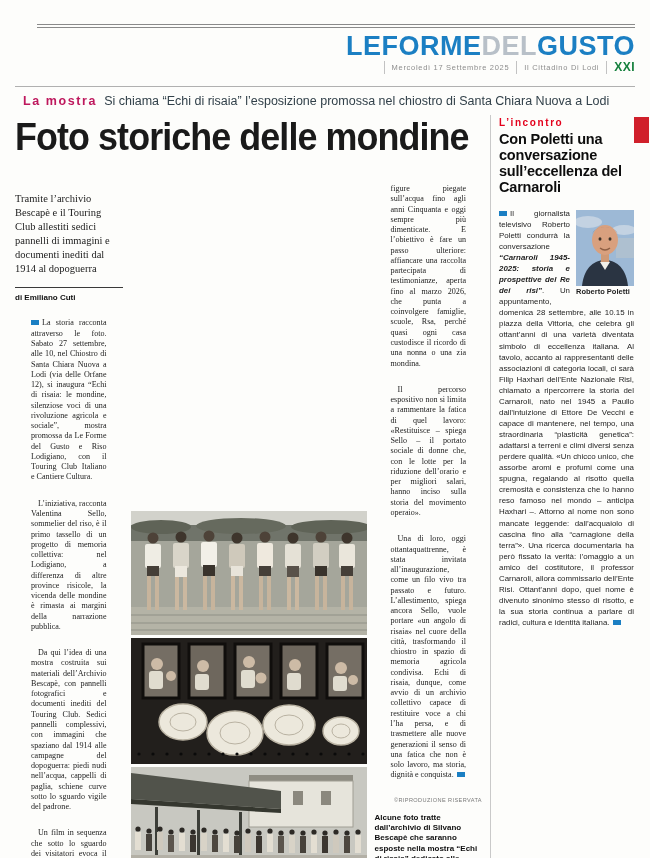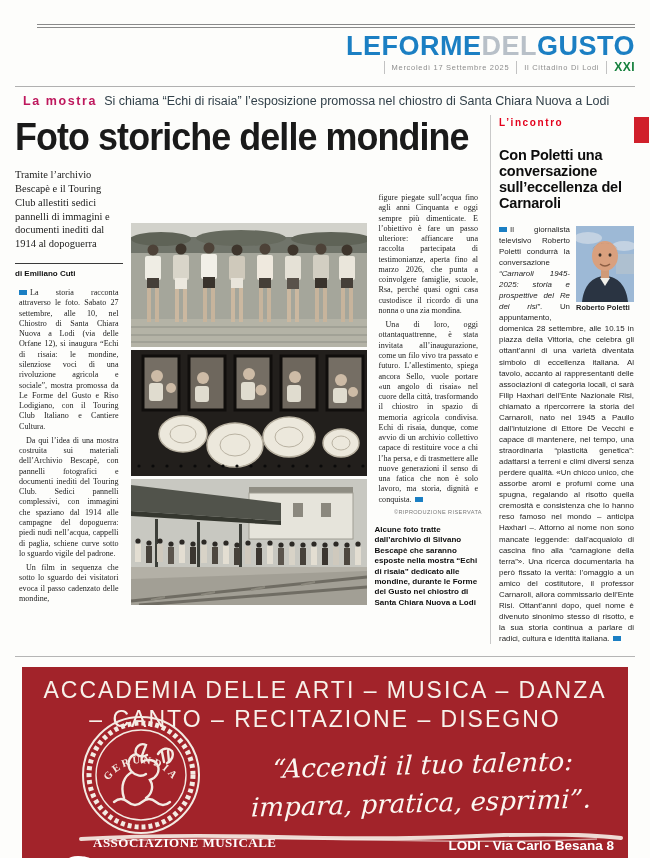--- a/index.html
+++ b/index.html
@@ -32,43 +32,43 @@
   .cols{display:flex;gap:8px;align-items:flex-end;}
   .col-left{width:111px;}
   .col-photos{width:236px;}
   .col-right{width:111px;}
 
   .standfirst{font-family:"Liberation Serif",serif;font-size:10.5px;line-height:1.32;color:#222;margin-bottom:12px;}
   .byline-rule{border-top:1.5px solid #3a3a3a;margin:4px 0 5px;}
   .byline{font-size:8px;color:#111;margin-bottom:10px;}
   .byline b{font-weight:bold;}
   .bodytext p{font-family:"Liberation Serif",serif;font-size:8.1px;line-height:1.27;text-align:justify;
-              margin:4px;color:#1c1c1c;}
+              margin:16px;color:#1c1c1c;}
   .bodytext p + p{text-indent:7px;}
   .sq{display:inline-block;width:8px;height:5px;background:#1b7fc3;margin-right:3px;}
   .sq.end{margin:0 0 0 3px;}
 
   .photo{margin-bottom:3px;line-height:0;}
   .photo svg{display:block;}
 
   .copyright{font-size:5.6px;color:#7a7a7a;text-align:right;letter-spacing:.4px;margin:3px 0 10px;}
   .photo-caption{font-size:8px;font-weight:bold;line-height:1.3;color:#0f0f0f;}
 
   .vdiv{width:1px;background:#c9c9c9;margin:0 8px;}
 
   
   .sidebar{width:135px;position:relative;}
   .corner-mark{position:absolute;right:-15px;top:2px;width:15px;height:26px;background:#d0202b;}
-  .sb-kicker{color:#e3001c;font-weight:bold;font-size:10px;letter-spacing:1.6px;margin:2px 0 20px;}
+  .sb-kicker{color:#e3001c;font-weight:bold;font-size:10px;letter-spacing:1.6px;margin:2px 0 4px;}
   .sb-headline{font-size:14.5px;font-weight:bold;line-height:1.1;letter-spacing:-.2px;margin-bottom:12px;color:#0d0d0d;}
   .sb-photo{float:right;width:58px;margin:2px 0 3px 6px;}
   .sb-photo svg{display:block;}
   .sb-photo-caption{font-size:7.5px;font-weight:bold;line-height:1.2;margin-top:3px;}
   .sb-body{font-size:7.9px;line-height:1.4;text-align:justify;color:#1e1e1e;}
-  .sb-body .italic{font-style:italic;font-weight:normal;}
+  .sb-body .italic{font-style:italic;font-weight:bold;}
 
   .bottom-rule{border-top:1px solid #b5b5b5;margin:12px 0 10px;}
 
   
   .ad{position:relative;width:606px;height:242px;margin:0 auto;background:#a2232a;color:#f6efe9;}
   .ad-head{position:absolute;top:9px;left:0;width:100%;text-align:center;font-size:23px;
            letter-spacing:2px;line-height:1.25;color:#f7f1ea;}
   .ad-logo{position:absolute;left:58px;top:47px;}
   .ad-quote{position:absolute;left:200px;top:80px;width:400px;text-align:center;
             font-family:"DejaVu Serif",serif;font-style:italic;font-size:26px;line-height:1.45;
@@ -111,20 +111,21 @@
       <h1 class="headline">Foto storiche delle mondine</h1>
 
       <div class="cols">
 
         <div class="col-left">
           <div class="standfirst">Tramite l’archivio Bescapè e il Touring Club allestiti sedici pannelli di immagini e documenti inediti dal 1914 al dopoguerra</div>
           <div class="byline-rule"></div>
           <div class="byline"><b>di Emiliano Cuti</b></div>
           <div class="bodytext">
             <p><span class="sq"></span><span>La storia racconta attraverso le foto. Sabato 27 settembre, alle 10, nel Chiostro di Santa Chiara Nuova a Lodi (via delle Orfane 12), si inaugura “Echi di risaia: le mondine, silenziose voci di una rivoluzione agricola e sociale”, mostra promossa da Le Forme del Gusto e Riso Lodigiano, con il Touring Club Italiano e Cantiere Cultura.</span></p>
+            <p>L’iniziativa, racconta Valentina Sello, sommelier del riso, è il primo tassello di un progetto di memoria collettiva: nel Lodigiano, a differenza di altre province risicole, la vicenda delle mondine è rimasta ai margini della narrazione pubblica.</p>
             <p>Da qui l’idea di una mostra costruita sui materiali dell’Archivio Bescapè, con pannelli fotografici e documenti inediti del Touring Club. Sedici pannelli complessivi, con immagini che spaziano dal 1914 alle campagne del dopoguerra: piedi nudi nell’acqua, cappelli di paglia, schiene curve sotto lo sguardo vigile del padrone.</p>
             <p>Un film in sequenza che sotto lo sguardo dei visitatori evoca il passo cadenzato delle mondine,</p>
           </div>
         </div>
 
         <div class="col-photos">
           <div class="photo">
             <svg width="236" height="124" viewBox="0 0 236 124" xmlns="http://www.w3.org/2000/svg">
               <rect width="236" height="124" fill="#a5a69b"></rect>
               <rect width="236" height="26" fill="#d2d2cb"></rect>
@@ -369,20 +370,21 @@
                   <line x1="120" y1="111" x2="134" y2="108"></line>
                   <line x1="170" y1="106" x2="184" y2="103"></line>
               </g>
             </svg>
           </div>
         </div>
 
         <div class="col-right">
           <div class="bodytext">
             <p style="text-indent:0;">figure piegate sull’acqua fino agli anni Cinquanta e oggi sempre più dimenticate. E l’obiettivo è fare un passo ulteriore: affiancare una raccolta partecipata di testimonianze, aperta fino al marzo 2026, che punta a coinvolgere famiglie, scuole, Rsa, perché quasi ogni casa custodisce il ricordo di una nonna o una zia mondina.</p>
+            <p>Il percorso espositivo non si limita a rammentare la fatica di quel lavoro: «Restituisce – spiega Sello – il portato sociale di donne che, con le lotte per la riduzione dell’orario e per migliori salari, hanno inciso sulla storia del movimento operaio».</p>
             <p><span>Una di loro, oggi ottantaquattrenne, è stata invitata all’inaugurazione, come un filo vivo tra passato e futuro. L’allestimento, spiega ancora Sello, vuole portare «un angolo di risaia» nel cuore della città, trasformando il chiostro in spazio di memoria agricola condivisa. Echi di risaia, dunque, come avvio di un archivio collettivo capace di restituire voce a chi l’ha persa, e di trasmettere alle nuove generazioni il senso di una fatica che non è solo lavoro, ma storia, dignità e conquista.</span><span class="sq end"></span></p>
           </div>
           <div class="copyright">©RIPRODUZIONE RISERVATA</div>
           <div class="photo-caption">Alcune foto tratte dall’archivio di Silvano Bescapè che saranno esposte nella mostra “Echi di risaia” dedicato alle mondine, durante le Forme del Gusto nel chiostro di Santa Chiara Nuova a Lodi</div>
         </div>
       </div>
     </div>
 
     <div class="vdiv"></div>
 

